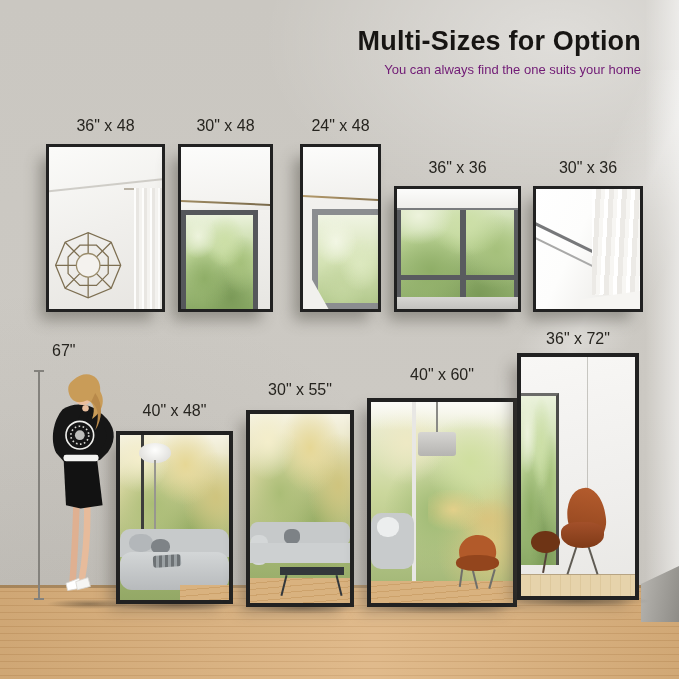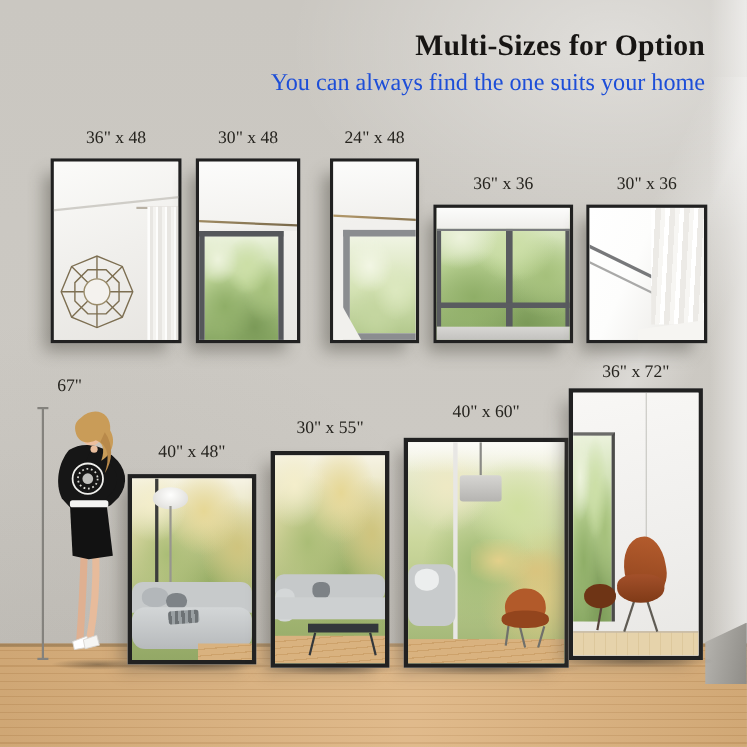--- a/index.html
+++ b/index.html
@@ -1,17 +1,17 @@
 <!DOCTYPE html>
 <html><head>
 <meta charset="utf-8">
 <style>
   html,body{margin:0;padding:0;}
   .scene{position:relative;width:679px;height:679px;overflow:hidden;
-    font-family:Liberation Serif, serif;background:#cbc8c2;}
+    font-family:Liberation Sans, sans-serif;background:#cbc8c2;}
 
   
   .wall{position:absolute;inset:0;background:
     radial-gradient(420px 260px at 82% 6%, rgba(255,255,255,.40), rgba(255,255,255,0) 70%),
     radial-gradient(620px 520px at 8% 96%, rgba(80,75,68,.10), rgba(80,75,68,0) 70%),
     linear-gradient(180deg,#cac7c1 0%,#ccc9c3 60%,#c6c3bd 100%);}
   .wall-streak{position:absolute;top:70px;right:-60px;width:300px;height:460px;
     background:linear-gradient(115deg, rgba(255,255,255,0) 40%, rgba(255,255,255,.30) 51%, rgba(255,255,255,0) 62%);}
   .wall-light{position:absolute;top:0;right:0;width:34px;height:600px;
     background:linear-gradient(to left, rgba(255,255,255,.55), rgba(255,255,255,0));}
@@ -19,21 +19,21 @@
     background:repeating-linear-gradient(180deg,#dcb17c 0px,#dcb17c 6px,#cfa26c 6px,#cfa26c 7px);}
   .floor::before{content:"";position:absolute;left:0;top:0;width:100%;height:3px;background:rgba(120,95,60,.45);}
   .floor::after{content:"";position:absolute;inset:0;
     background:linear-gradient(90deg, rgba(0,0,0,.06), rgba(255,255,255,.12) 55%, rgba(0,0,0,.05));}
   .corner{position:absolute;right:0;top:566px;width:38px;height:56px;
     background:linear-gradient(100deg,#b7b5b0,#8e8c87);clip-path:polygon(0 32%,100% 0,100% 100%,0 100%);}
 
   
   .header{position:absolute;top:26px;right:38px;text-align:right;z-index:6;}
   .header h1{margin:0;font-size:27px;font-weight:700;color:#171513;letter-spacing:.2px;}
-  .header p{margin:5px 0 0;font-size:22px;color:#1d4ed8;}
+  .header p{margin:5px 0 0;font-size:13px;color:#701a75;}
 
   
   .size-label{position:absolute;font-size:16px;color:#26241f;text-align:center;white-space:nowrap;z-index:6;}
 
   
   .mirror{position:absolute;box-sizing:border-box;border:3px solid #212121;background:#eceae7;
     box-shadow:-9px 11px 14px -3px rgba(74,70,63,.45);z-index:3;}
   .floor-mirror{border-width:4px;box-shadow:-10px 8px 14px -4px rgba(74,70,63,.40);}
   .glass{position:absolute;inset:0;overflow:hidden;}
   .glass *{position:absolute;}

